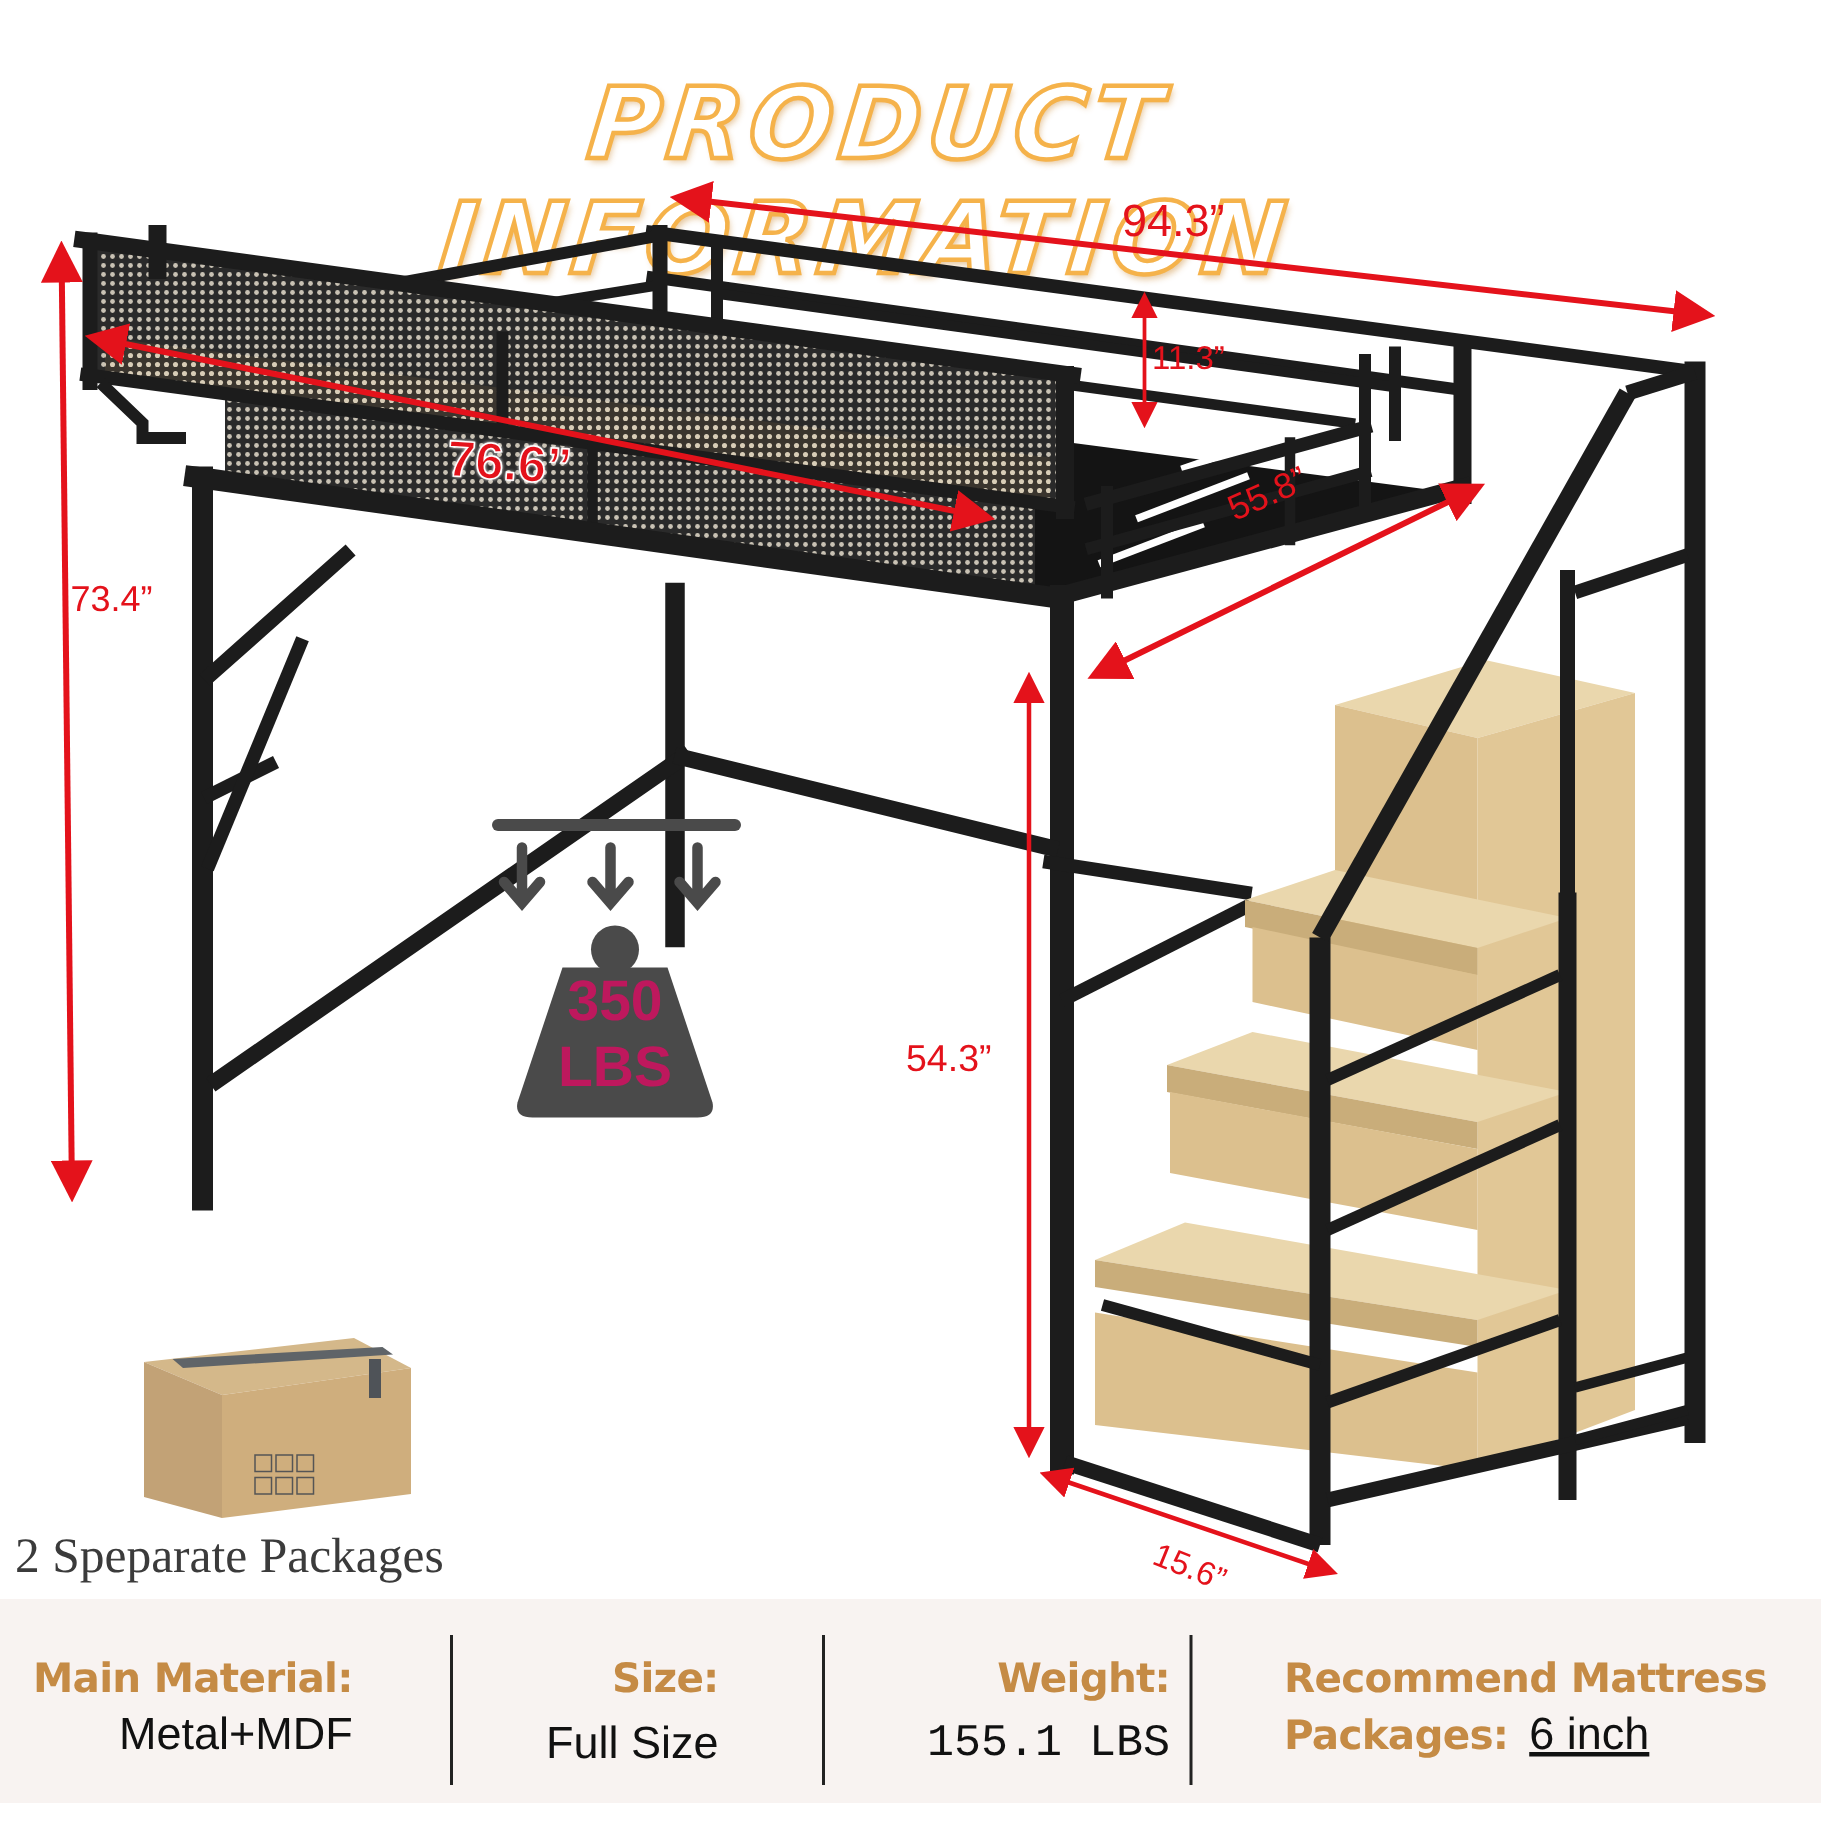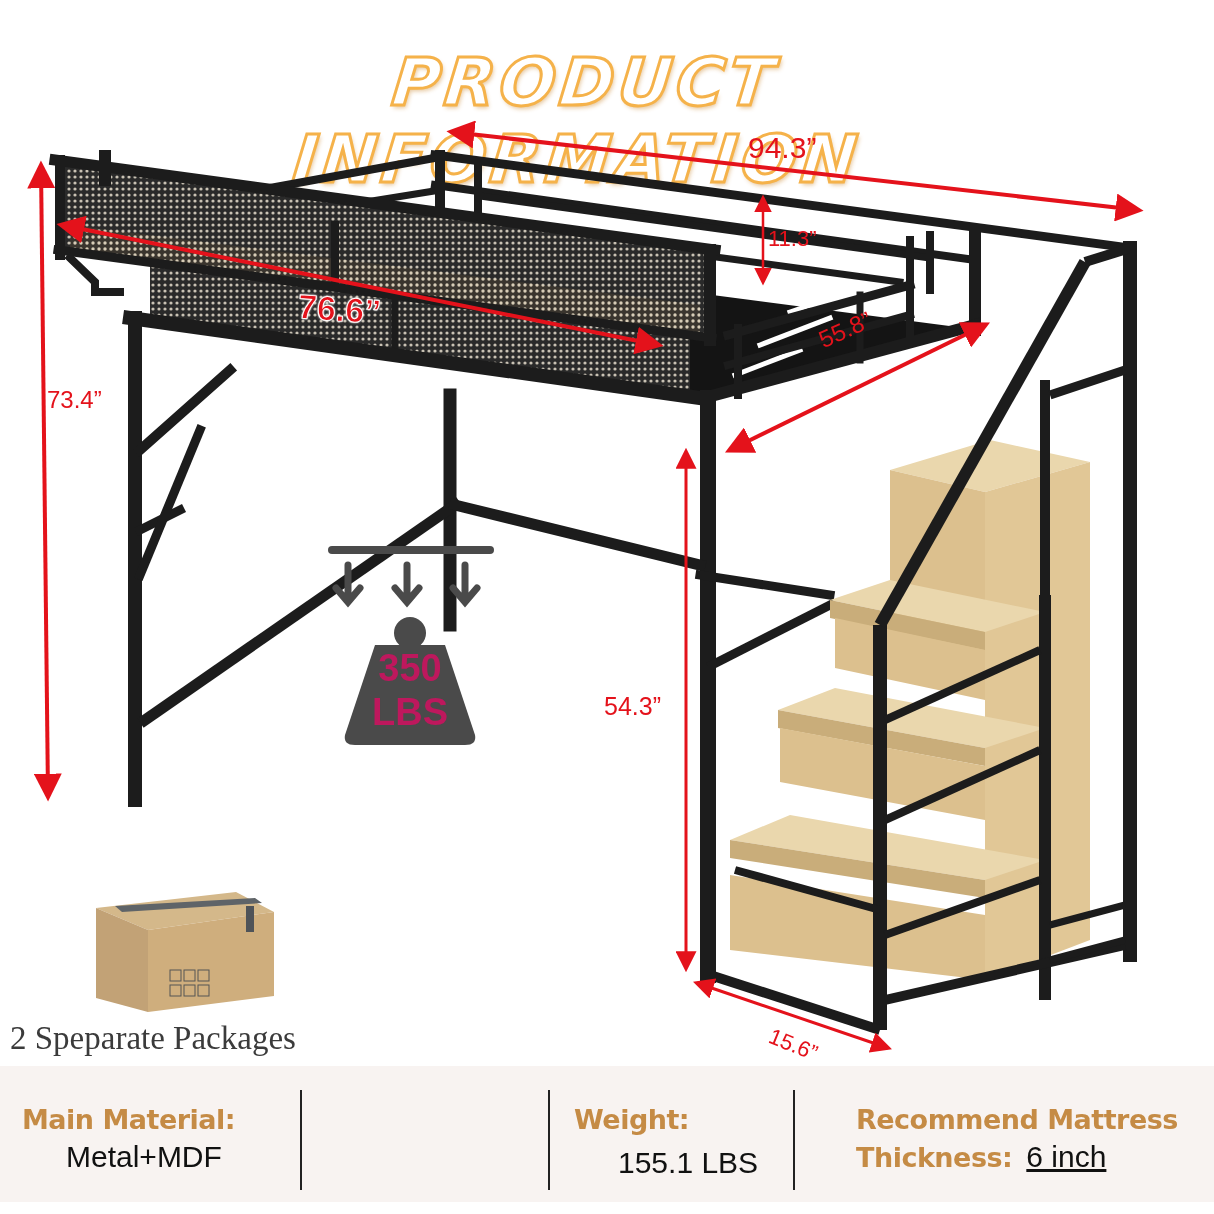--- a/index.html
+++ b/index.html
@@ -41,38 +41,39 @@
   }
 
   .packages-label {
     position: absolute; left: 10px; top: 1020px;
     font-family: Liberation Serif, serif; font-size: 33px; color: #3b3b3b;
   }
 
   .spec-bar {
     position: absolute; left: 0; top: 1066px; width: 1214px; height: 136px;
     background: #f8f3f1;
+    text-align: right;
   }
   .spec {
     position: absolute; top: 36px;
   }
   .spec-label {
     font-family: "DejaVu Sans", sans-serif; font-weight: bold; font-size: 27px;
     color: #c58b45; line-height: 36px; white-space: nowrap; letter-spacing: -0.5px;
   }
   .spec-value {
     font-family: "Liberation Sans", sans-serif; font-size: 30px; color: #111;
     line-height: 38px; white-space: nowrap; margin-left: 44px;
   }
   .spec-1 { left: 22px; }
   .spec-2 { left: 320px; }
   .spec-3 { left: 574px; }
   .spec-4 { left: 856px; }
   .spec-2 .spec-value { margin-top: 6px; }
-  .spec-3 .spec-value { margin-top: 6px; }
+  .spec-3 .spec-value { margin-top: 6px; font-family: Liberation Mono, monospace; }
   .spec-4 .row { display: flex; align-items: baseline; }
   .spec-4 .spec-value { margin-left: 14px; text-decoration: underline; }
   .divider {
     position: absolute; top: 24px; width: 2px; height: 100px; background: #222;
   }
   .div-1 { left: 300px; }
   .div-2 { left: 548px; }
   .div-3 { left: 793px; }
 </style>
 </head>
@@ -252,26 +253,30 @@
 </div>
 
 <div class="packages-label">2 Speparate Packages</div>
 
 <div class="spec-bar">
   <div class="spec spec-1">
     <div class="spec-label">Main Material:</div>
     <div class="spec-value">Metal+MDF</div>
   </div>
   <div class="divider div-1"></div>
+  <div class="spec spec-2">
+    <div class="spec-label">Size:</div>
+    <div class="spec-value">Full Size</div>
+  </div>
   <div class="divider div-2"></div>
   <div class="spec spec-3">
     <div class="spec-label">Weight:</div>
     <div class="spec-value">155.1 LBS</div>
   </div>
   <div class="divider div-3"></div>
   <div class="spec spec-4">
     <div class="spec-label">Recommend Mattress</div>
     <div class="row">
-      <div class="spec-label">Thickness:</div>
+      <div class="spec-label">Packages:</div>
       <div class="spec-value">6 inch</div>
     </div>
   </div>
 </div>
 
 </body></html>

